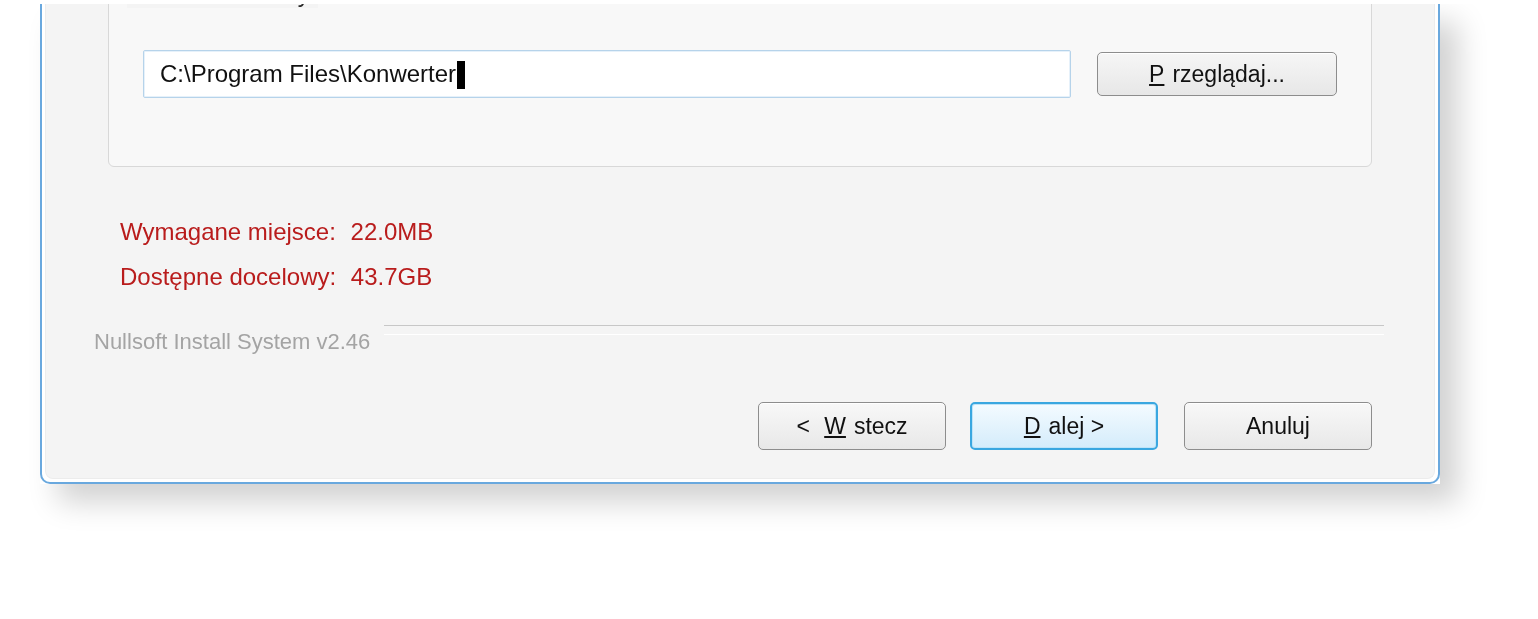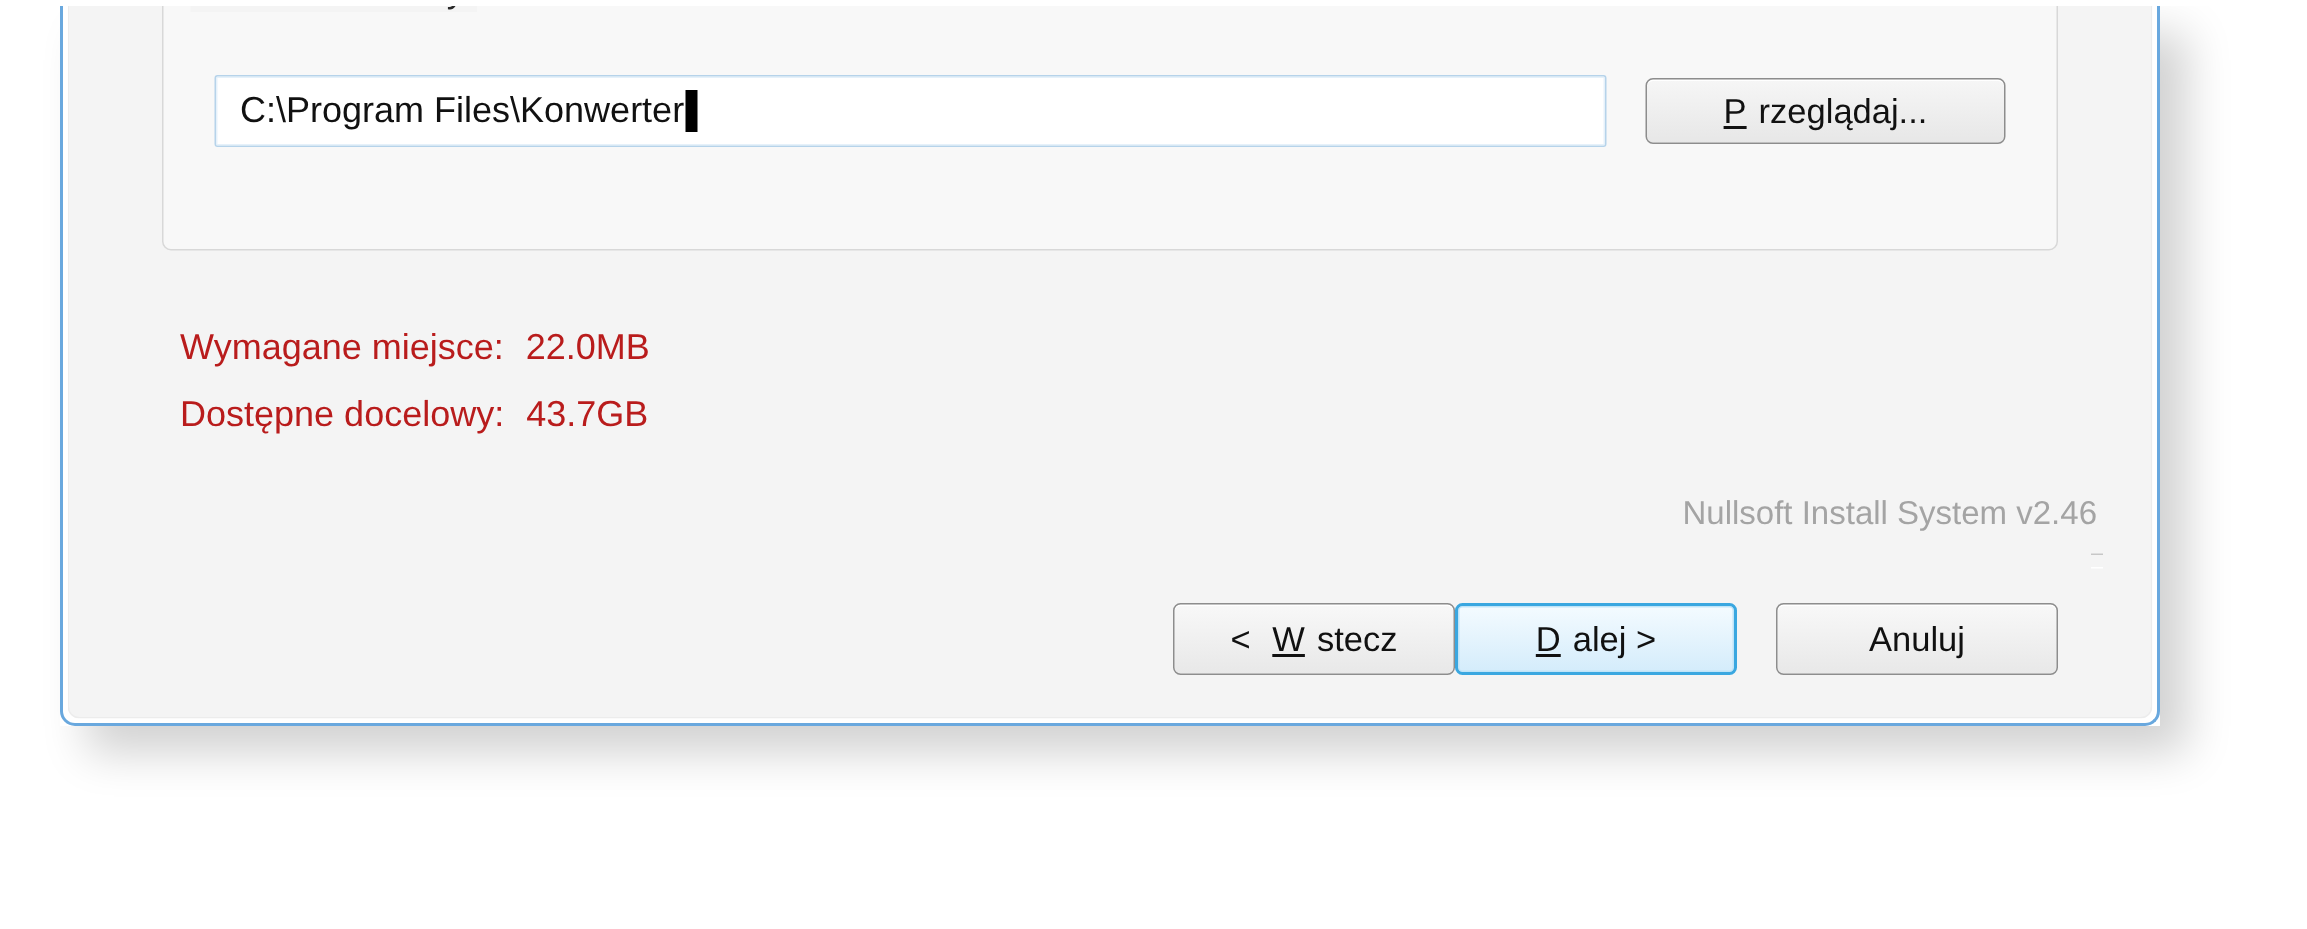--- a/index.html
+++ b/index.html
@@ -108,26 +108,25 @@
 
     .space-info {
       margin: 38px 22px 0 22px;
       font-size: 24px;
       color: #b91c1c;
       line-height: 1.55;
     }
 
     .divider-row {
       position: absolute;
-      left: 40px; right: 28px;
+      left: 40px; right: 46px;
       top: 324px;
       display: flex;
-      align-items: flex-end;
+      align-items: flex-start;
       gap: 10px;
-      flex-direction: column;
     }
     .divider-label {
       font-size: 22px;
       color: #a4a4a4;
       white-space: nowrap;
     }
     .divider-line {
       flex: 1;
       height: 0;
       border-top: 1px solid #c7c7c7;
@@ -148,20 +147,21 @@
       border-radius: 5px;
       font-size: 23px;
       color: #111;
       cursor: pointer;
       box-shadow: inset 0 1px 0 #fff;
     }
     .wiz-btn.default {
       border: 2px solid #3aa7e0;
       background: linear-gradient(#f4fbff, #d4ecfb);
       box-shadow: inset 0 0 0 1px #bfe4f8, inset 0 1px 0 #fff;
+      margin-left: 24px;
     }
     .cancel-gap { margin-left: 26px; }
     .mnem { text-decoration: underline; }
   </style>
 </head>
 <body>
 
 <div class="shadow-wrap"></div>
 
 <div class="dialog-outer">

